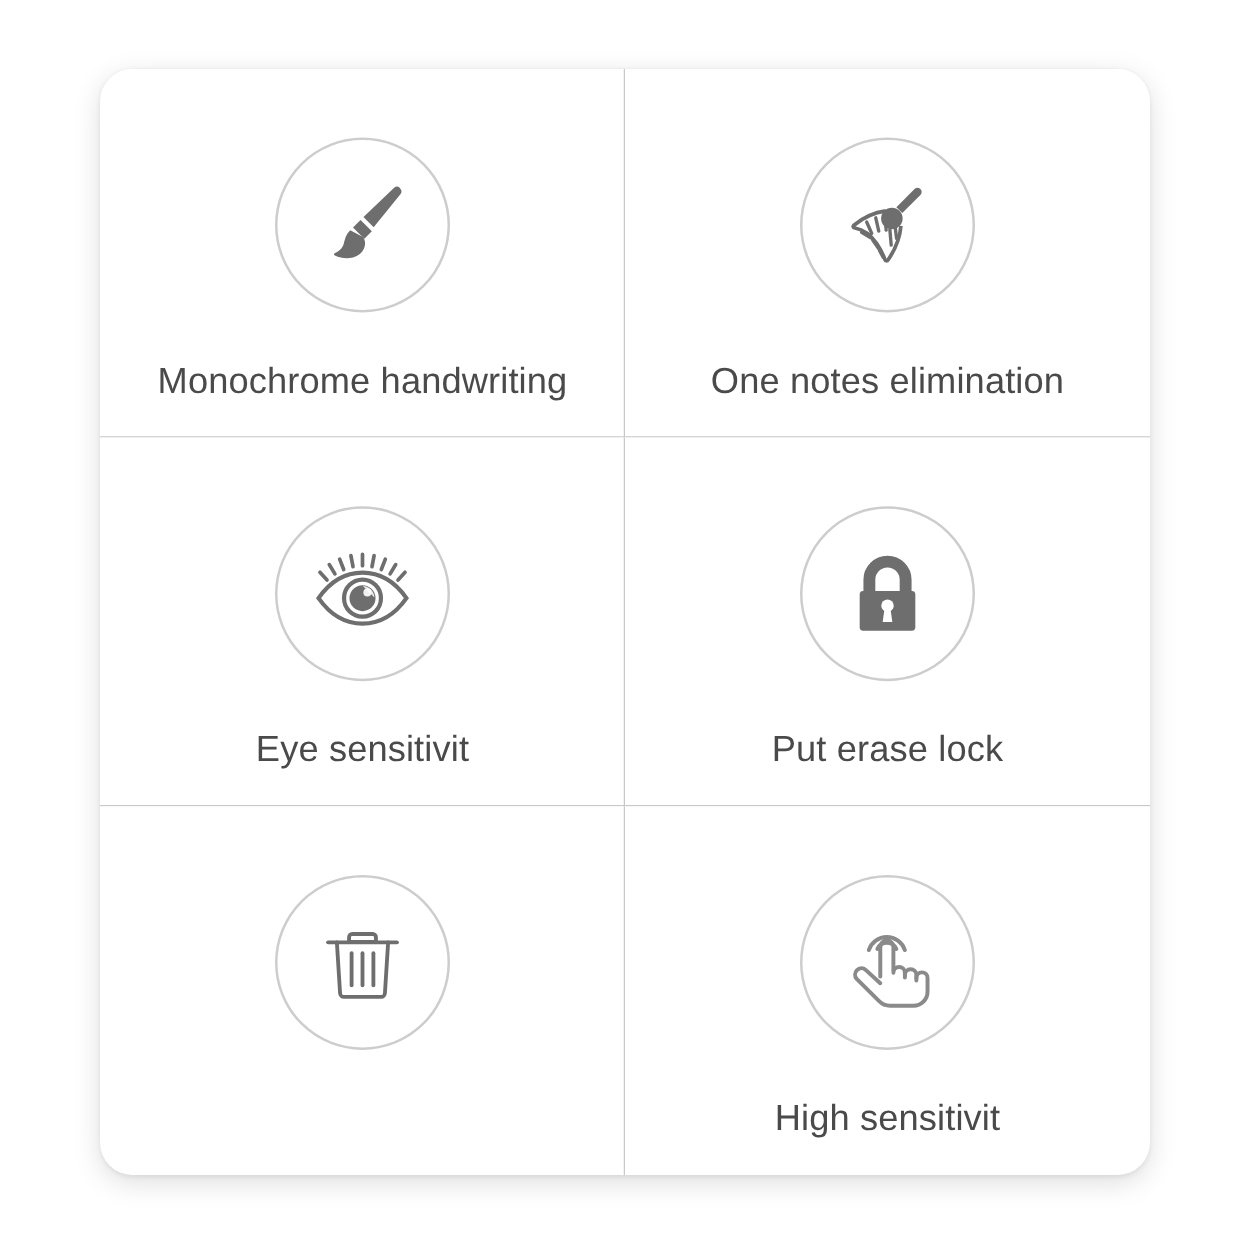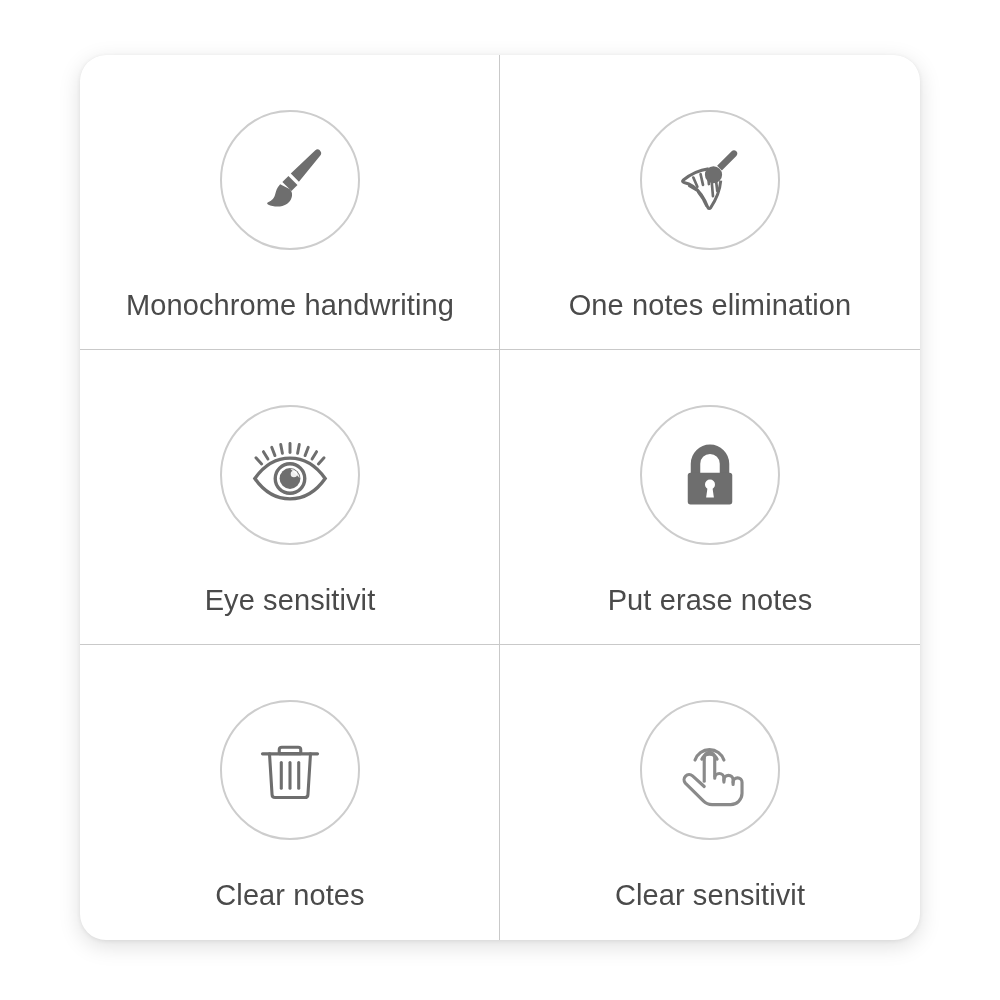--- a/index.html
+++ b/index.html
@@ -179,21 +179,21 @@
 
             <path fill="none" stroke="#6e6e6e" stroke-width="7.6" d="M20.4 31.5 V23.0 a11.6 11.6 0 0 1 23.2 0 V31.5"></path>
 
             <rect fill="#6e6e6e" x="14.2" y="30.2" width="35.6" height="25.4" rx="2.2"></rect>
 
             <circle fill="#ffffff" cx="32" cy="39.6" r="4.0"></circle>
             <path fill="#ffffff" d="M30.1 41.6 h3.8 l1.2 8.4 h-6.2 z"></path>
           </svg>
         </span>
       </div>
-      <div class="feature-label">Put erase notes</div>
+      <div class="feature-label">Put erase lock</div>
     </div>
 
     <div class="feature-cell no-hline">
       <div class="icon-ring">
         <span>
           <svg width="82" height="82" viewBox="0 0 64 64" aria-hidden="true">
             <g fill="none" stroke="#6e6e6e" stroke-width="2.4" stroke-linejoin="round" stroke-linecap="round">
 
               <path d="M23.6 16.2 a2 2 0 0 1 2-2 h12.8 a2 2 0 0 1 2 2 v3.0 h-16.8 z"></path>
 
@@ -201,21 +201,20 @@
 
               <path d="M16.0 19.4 L18.0 51.2 a2.4 2.4 0 0 0 2.4 2.3 h23.2 a2.4 2.4 0 0 0 2.4 -2.3 L48.0 19.4"></path>
 
               <path d="M25.2 26.2 V46.2"></path>
               <path d="M32.0 26.2 V46.2"></path>
               <path d="M38.8 26.2 V46.2"></path>
             </g>
           </svg>
         </span>
       </div>
-      <div class="feature-label">Clear notes</div>
     </div>
 
     <div class="feature-cell no-vline no-hline">
       <div class="icon-ring">
         <span>
           <svg width="84" height="84" viewBox="0 0 64 64" aria-hidden="true">
             <g fill="none" stroke="#8a8a8a" stroke-width="2.4" stroke-linecap="round" stroke-linejoin="round">
 
               <path d="M20.6 24.4 a11.6 11.6 0 0 1 22.0 0"></path>
               <path d="M25.8 23.8 a6.3 6.3 0 0 1 11.6 0"></path>
@@ -224,17 +223,17 @@
 
               <path d="M27.6 22.6 V40.6"></path>
               <path d="M27.6 22.6 a4.0 4.0 0 0 1 8.0 0 V36.8"></path>
               <path d="M35.6 38.2 a3.5 3.5 0 0 1 7.0 0 V41.2"></path>
               <path d="M42.6 39.6 a3.5 3.5 0 0 1 7.0 0 V43.0"></path>
               <path d="M49.6 41.4 a3.4 3.4 0 0 1 6.8 0 V49.8 a8.6 8.6 0 0 1 -8.6 8.6 H33.6 a9.4 9.4 0 0 1 -6.7 -2.8 L13.2 42.0 a3.9 3.9 0 0 1 5.5 -5.5 L27.6 44.6"></path>
             </g>
           </svg>
         </span>
       </div>
-      <div class="feature-label">Clear sensitivit</div>
+      <div class="feature-label">High sensitivit</div>
     </div>
 
   </div>
 </div>
 
 </body></html>

